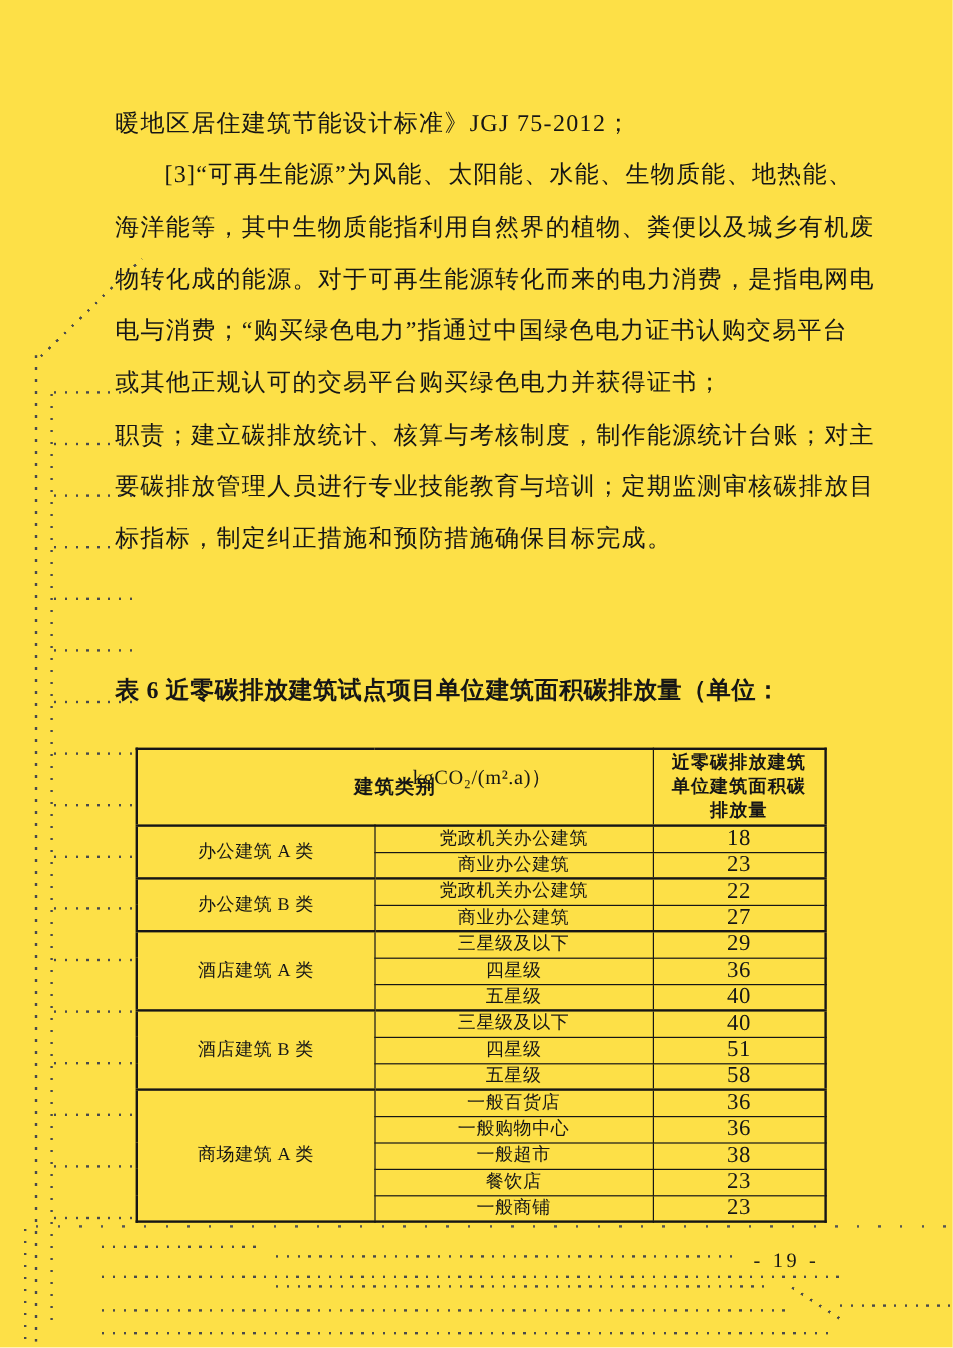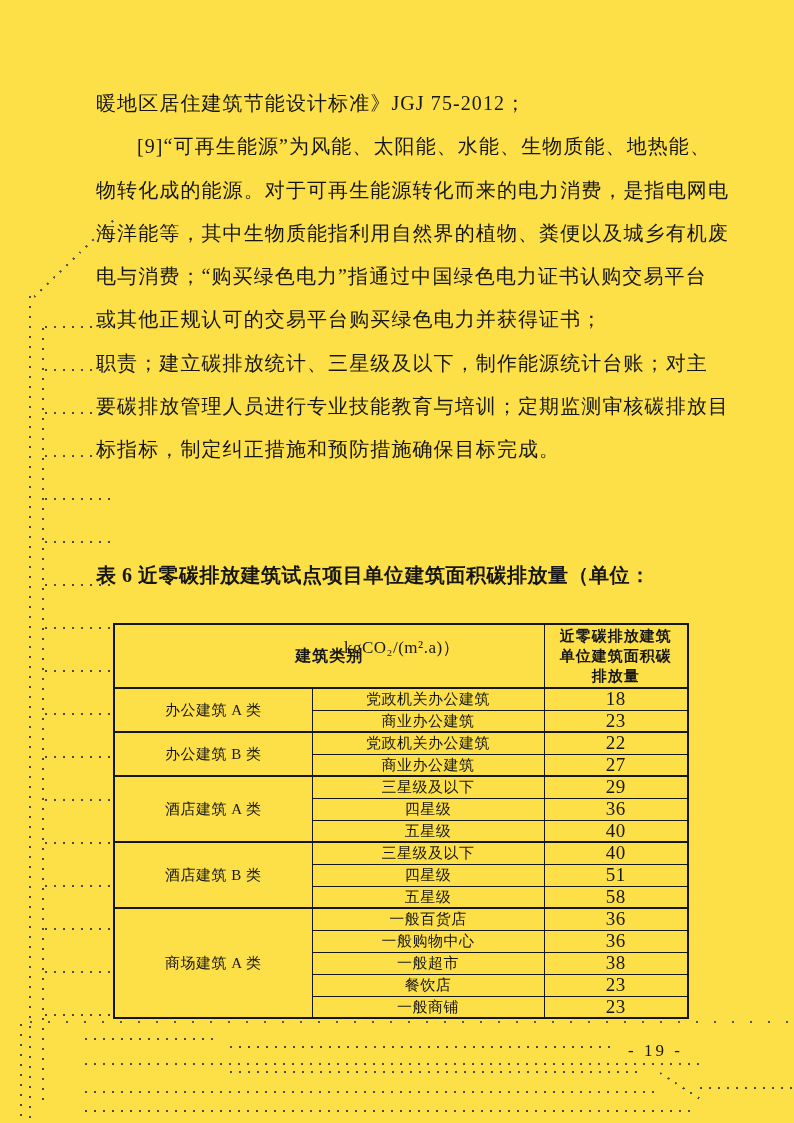--- a/index.html
+++ b/index.html
@@ -45,26 +45,26 @@
   .noise-d{position:absolute; height:2px; transform-origin:left center;
     background-image:repeating-linear-gradient(to right,#4a4a4a 0 2px,transparent 2px 9px);}
 </style>
 </head>
 <body>
 
 <div class="page">
 
   <div class="body-text">
     <div class="bline">暖地区居住建筑节能设计标准》JGJ 75-2012；</div>
-    <div class="bline indent">[9]“可再生能源”为风能、太阳能、水能、生物质能、地热能、</div>
+    <div class="bline indent">[3]“可再生能源”为风能、太阳能、水能、生物质能、地热能、</div>
+    <div class="bline">海洋能等，其中生物质能指利用自然界的植物、粪便以及城乡有机废</div>
     <div class="bline">物转化成的能源。对于可再生能源转化而来的电力消费，是指电网电</div>
-    <div class="bline">海洋能等，其中生物质能指利用自然界的植物、粪便以及城乡有机废</div>
     <div class="bline">电与消费；“购买绿色电力”指通过中国绿色电力证书认购交易平台</div>
     <div class="bline">或其他正规认可的交易平台购买绿色电力并获得证书；</div>
-    <div class="bline">职责；建立碳排放统计、三星级及以下，制作能源统计台账；对主</div>
+    <div class="bline">职责；建立碳排放统计、核算与考核制度，制作能源统计台账；对主</div>
     <div class="bline">要碳排放管理人员进行专业技能教育与培训；定期监测审核碳排放目</div>
     <div class="bline">标指标，制定纠正措施和预防措施确保目标完成。</div>
   </div>
 
   <div class="caption1">表 6 近零碳排放建筑试点项目单位建筑面积碳排放量（单位：</div>
   <div class="caption2">kgCO₂/(m².a)）</div>
 
   <table class="emis">
     <colgroup>
         <col style="width:198px">

